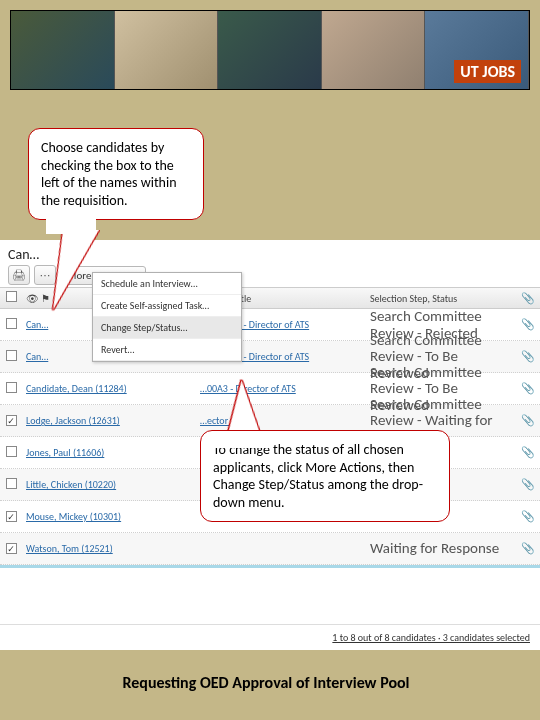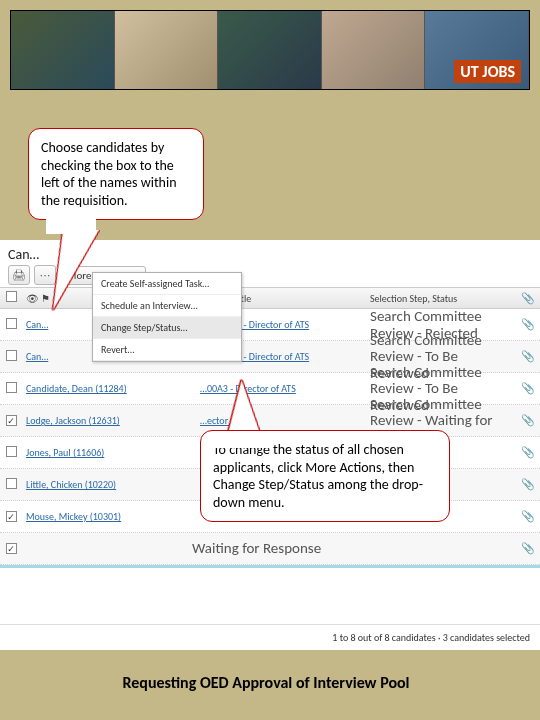--- a/index.html
+++ b/index.html
@@ -118,20 +118,21 @@
   }
   .footer-bar {
     position: absolute;
     left: 0; right: 0; bottom: 0;
     background: #fff;
     border-top: 1px solid #ddd;
     font-size: 10px;
     color: #333;
     text-align: right;
     padding: 6px 10px;
+    text-decoration: underline;
   }
   .callout {
     position: absolute;
     background: #fff;
     border: 1.5px solid #c00000;
     border-radius: 12px;
     padding: 10px 12px;
     font-size: 14px;
     color: #000;
     line-height: 1.25;
@@ -207,22 +208,22 @@
   <div class="app-toolbar" style="padding-top:0">
     <span class="icon-btn">🖨</span>
     <span class="icon-btn">⋯</span>
     <span class="more-actions-btn">
       <span>More Actions</span>
       <span class="chev">▼</span>
     </span>
   </div>
 
   <div class="dropdown-menu">
+    <div>Schedule an Interview…</div>
     <div>Create Self-assigned Task…</div>
-    <div>Schedule an Interview…</div>
     <div class="hl">Change Step/Status…</div>
     <div>Revert…</div>
   </div>
 
   <div class="header-row">
     <div class="col-chk"><span class="checkbox"></span></div>
     <div class="col-nm">👁 ⚑</div>
     <div class="col-req">Req. ID, Title</div>
     <div class="col-st">Selection Step, Status</div>
     <div class="col-ic row-icon">📎</div>
@@ -273,20 +274,21 @@
       </div>
       <div class="data-row">
         <div class="col-chk"><span class="checkbox">✓</span></div>
         <div class="col-nm"><span class="cand-link">Mouse, Mickey (10301)</span></div>
         <div class="col-req"><span class="req-link"></span></div>
         <div class="col-st status-text"></div>
         <div class="col-ic row-icon">📎</div>
       </div>
       <div class="data-row">
         <div class="col-chk"><span class="checkbox">✓</span></div>
+        <div class="col-nm"><span class="cand-link">Watson, Tom (12521)</span></div>
         <div class="col-req"><span class="req-link"></span></div>
         <div class="col-st status-text">Waiting for Response</div>
         <div class="col-ic row-icon">📎</div>
       </div>
     </div>
   <div class="highlight-strip"></div>
 
   <div class="footer-bar">1 to 8 out of 8 candidates · 3 candidates selected</div>
 </div>
 

